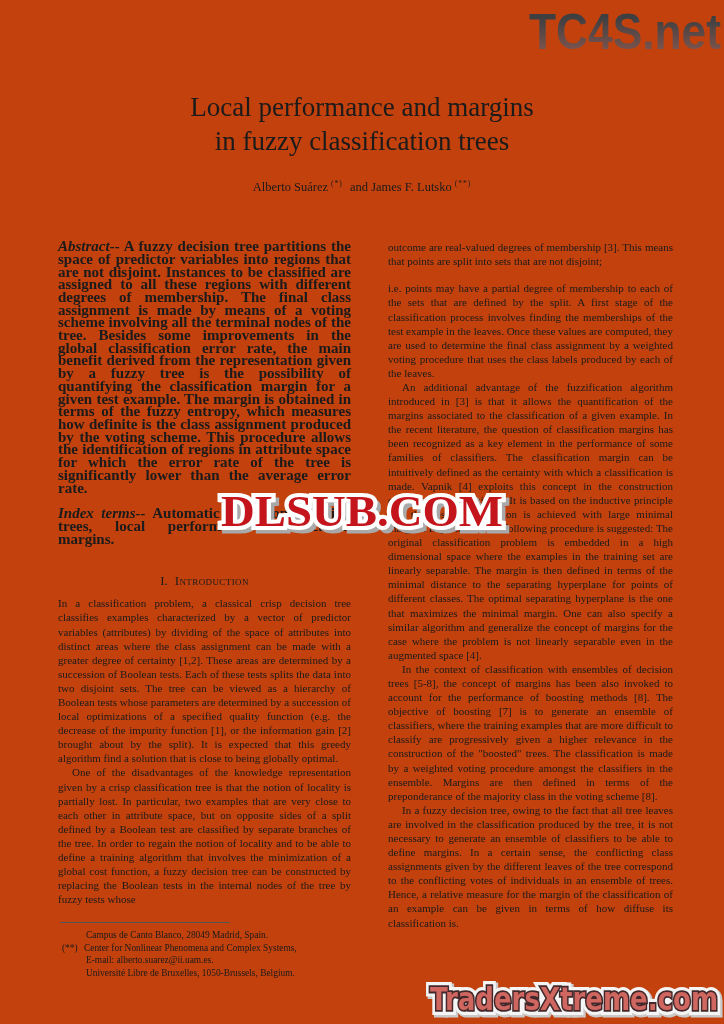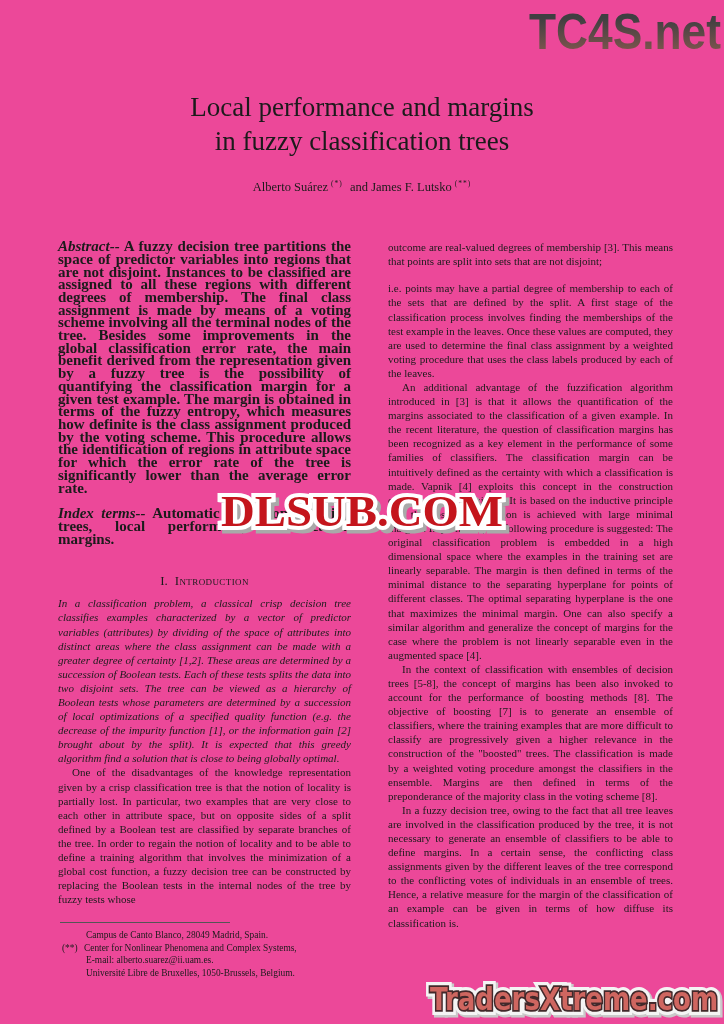--- a/index.html
+++ b/index.html
@@ -1,20 +1,20 @@
 <!DOCTYPE html>
 <html><head>
 <meta charset="utf-8">
 <style>
   html, body { margin: 0; padding: 0; background: #ffffff; }
   .page {
     position: relative;
     width: 724px;
     height: 1024px;
-    background: #ec4899;
+    background: #c2410c;
     overflow: hidden;
     font-family: "Liberation Serif", "DejaVu Serif", serif;
     color: #1b1b1b;
   }
   .title-block { padding-top: 86px; text-align: center; }
   .paper-title { font-size: 27px; line-height: 34px; font-weight: 400; margin: 4px; }
   .authors { margin-top: 21px; font-size: 12.5px; }
   .authors sup { font-size: 7.5px; vertical-align: super; margin-left: 3px; letter-spacing: 1px; }
   .authors .conj { margin-left: 4px; }
 
@@ -26,21 +26,21 @@
   .abstract-p, .index-p {
     font-size: 15px; line-height: 12.7px; font-weight: bold; margin: 0;
   }
   .index-p { margin-top: 13px; }
   .run-label { font-style: italic; }
 
   .section-heading { text-align: center; font-size: 13px; margin-top: 28px; font-weight: 400; }
   .section-heading .sc { font-variant: small-caps; letter-spacing: 0.4px; margin-left: 7px; }
 
   .body-p { font-size: 11px; line-height: 14.1px; margin: 0; }
-  .first-after-heading { margin-top: 7px; font-style: italic; }
+  .first-after-heading { margin-top: 7px; }
   .indent { text-indent: 14px; }
   .gap-after { margin-bottom: 13px; }
 
   .fn-block { margin-top: 16px; font-size: 9.4px; line-height: 12.5px; text-align: left; }
   .fn-rule { width: 170px; border: 0; border-top: 1px solid #555; margin: 0 0 6px 2px; }
   .fn-line { padding-left: 28px; }
   .fn-first { padding-left: 4px; }
   .fn-marker { display: inline-block; min-width: 22px; }
 
   .wm { position: absolute; }

